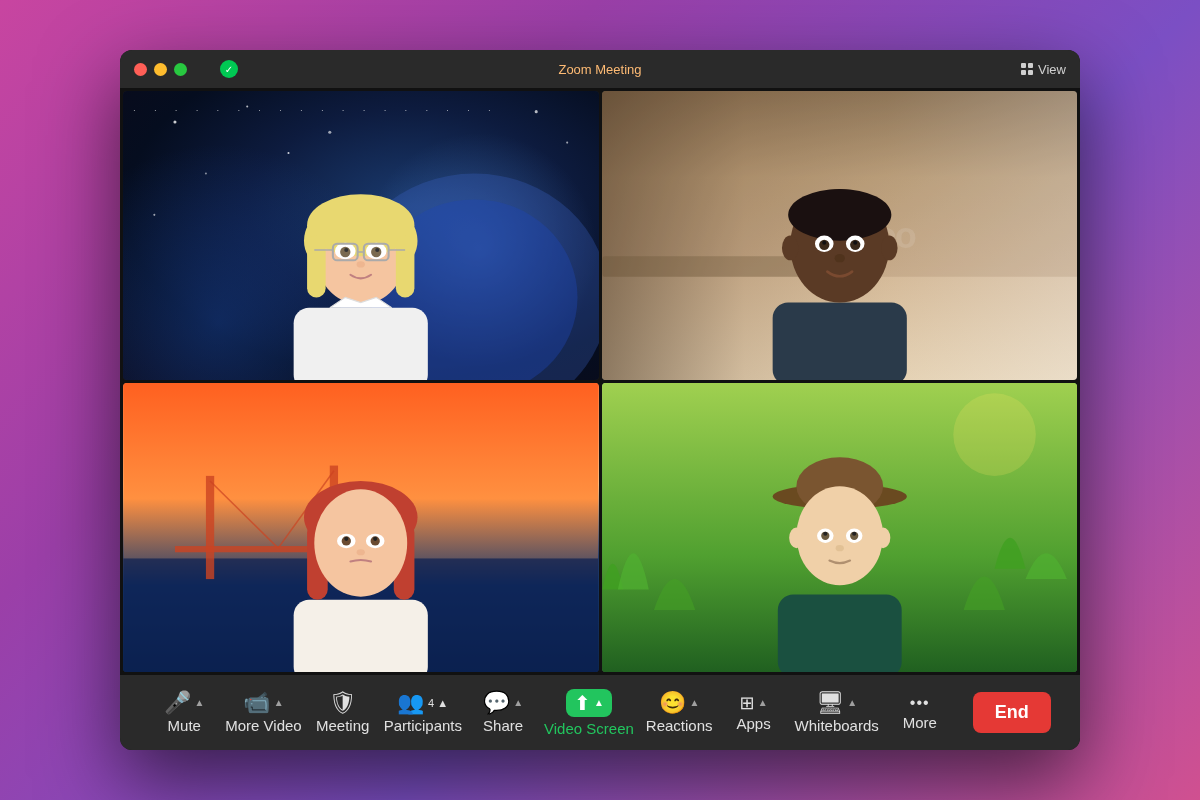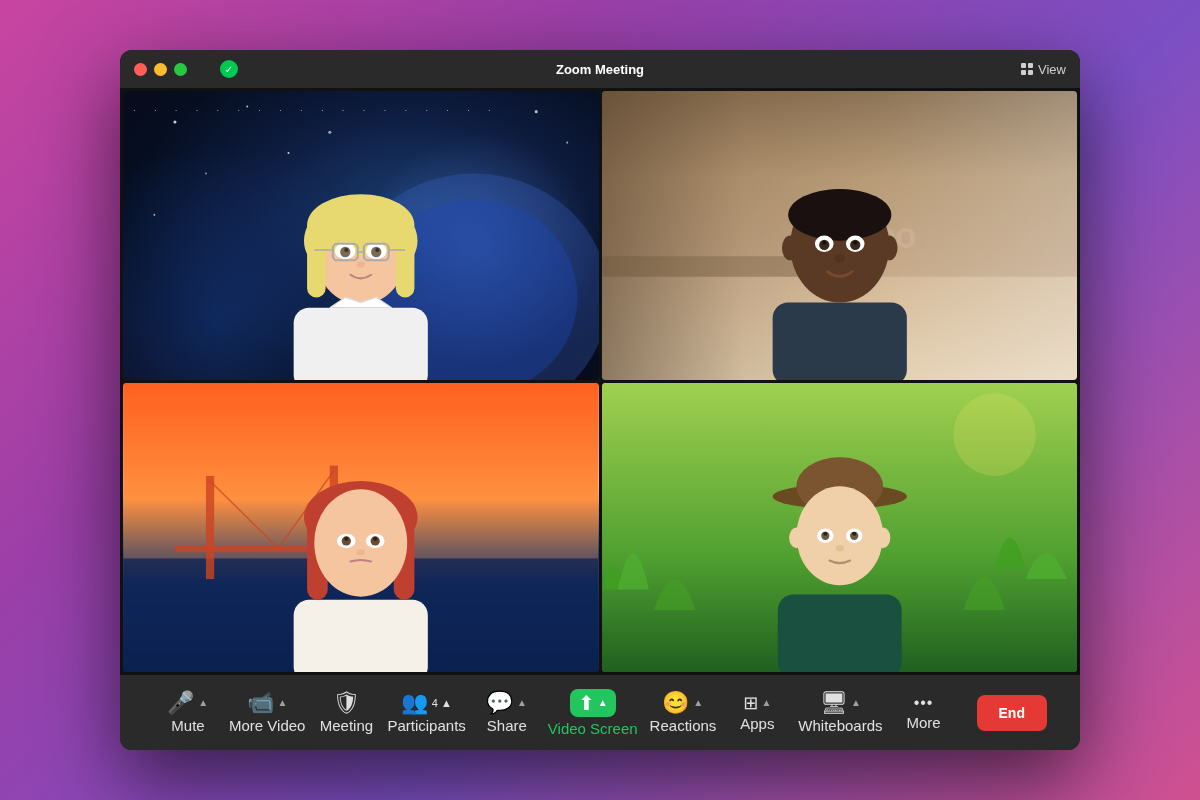--- a/index.html
+++ b/index.html
@@ -42,23 +42,23 @@
     .traffic-light {
       width: 13px;
       height: 13px;
       border-radius: 50%;
       cursor: pointer;
     }
     .tl-close { background: #ff5f57; }
     .tl-minimize { background: #febc2e; }
     .tl-maximize { background: #28c840; }
     .title-bar-title {
-      color: #ffffff;
+      color: #fdba74;
       font-size: 13px;
-      font-weight: 700;
+      font-weight: 400;
     }
     .title-bar-right {
       position: absolute;
       right: 14px;
       display: flex;
       align-items: center;
       gap: 5px;
       color: #d0d0d0;
       font-size: 13px;
       cursor: pointer;
@@ -222,21 +222,21 @@
     }
     .share-screen-label {
       color: #22c55e !important;
     }
     .end-btn {
       background: #e53935;
       color: white;
       border: none;
       border-radius: 8px;
       padding: 10px 22px;
-      font-size: 14px;
+      font-size: 18px;
       font-weight: 600;
       cursor: pointer;
       margin-left: 18px;
     }
     
     .grid-icon {
       display: grid;
       grid-template-columns: 1fr 1fr;
       gap: 2px;
       width: 12px;

